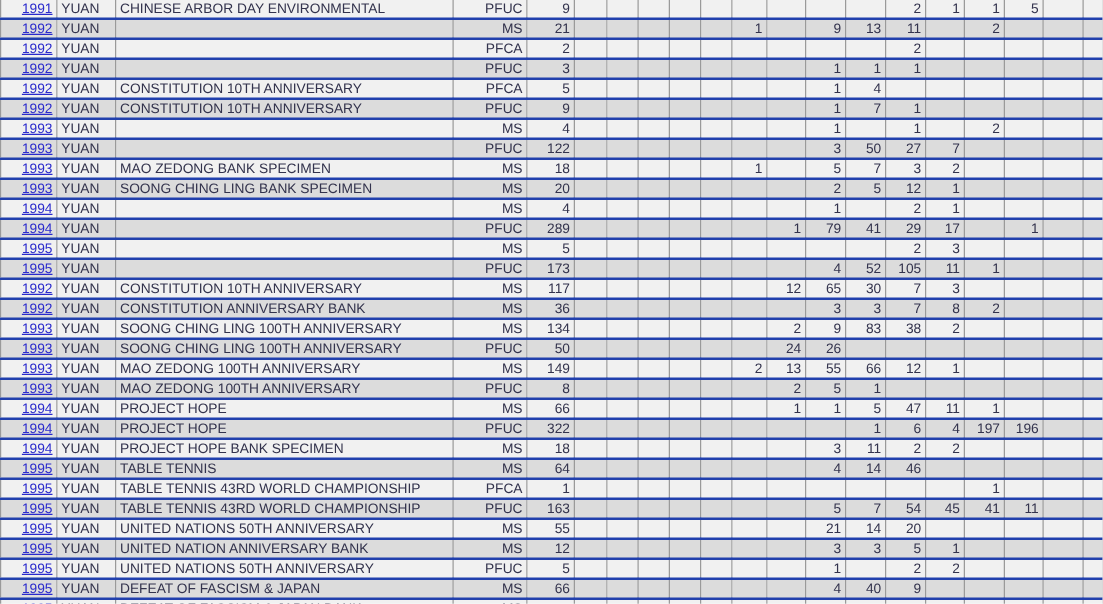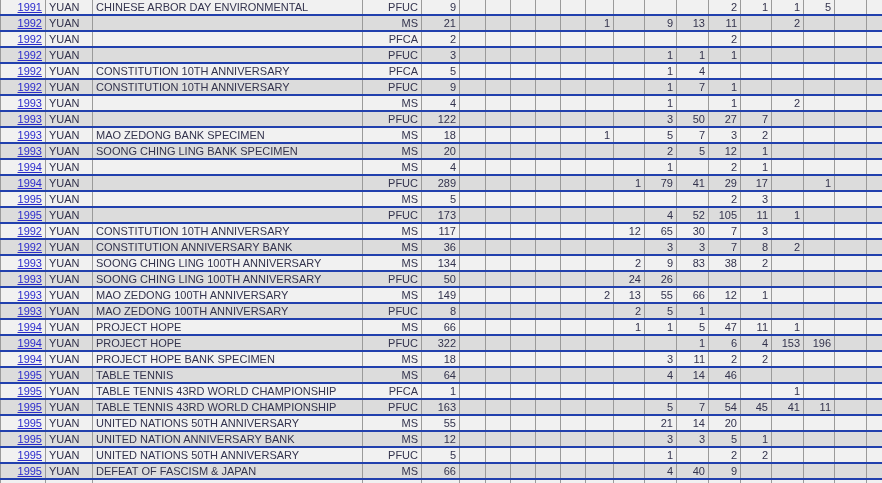--- a/index.html
+++ b/index.html
@@ -537,21 +537,21 @@
           <td class="num"></td>
           <td class="num"></td>
           <td class="num"></td>
           <td class="num"></td>
           <td class="num"></td>
           <td class="num"></td>
           <td class="num"></td>
           <td class="num">1</td>
           <td class="num">6</td>
           <td class="num">4</td>
-          <td class="num">153</td>
+          <td class="num">197</td>
           <td class="num">196</td>
           <td class="num"></td>
           <td class="num"></td>
         </tr>
         <tr class="odd">
           <td class="year first"><span>1994</span></td>
           <td class="unit">YUAN</td>
           <td class="desc">PROJECT HOPE BANK SPECIMEN</td>
           <td class="type">MS</td>
           <td class="num">18</td>

